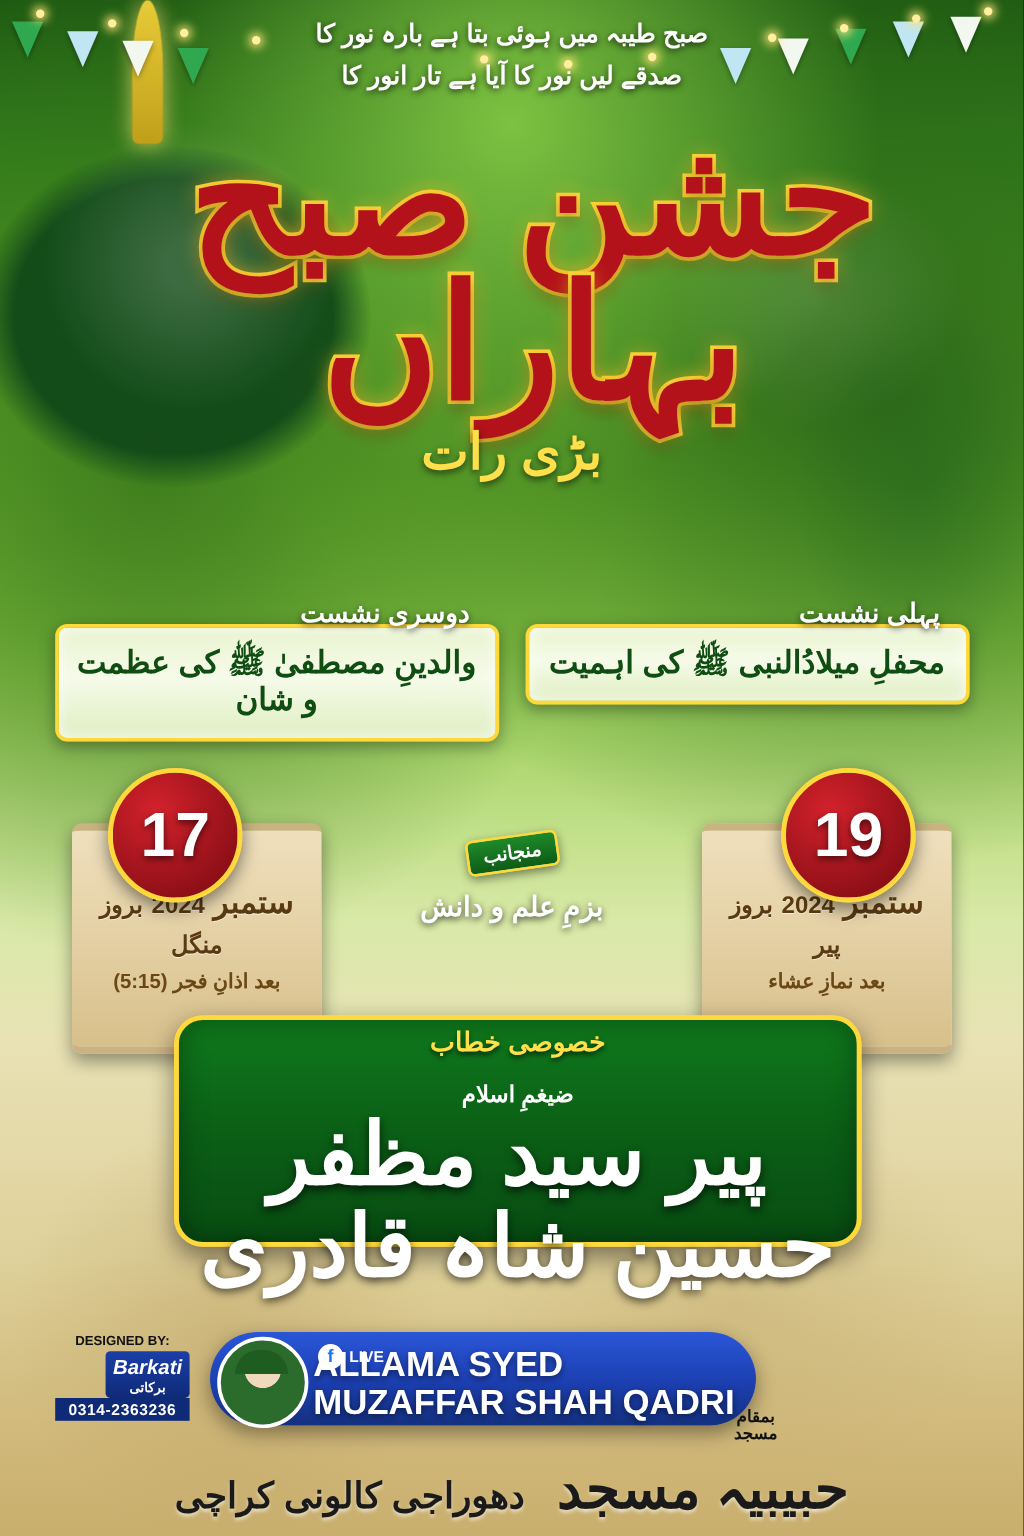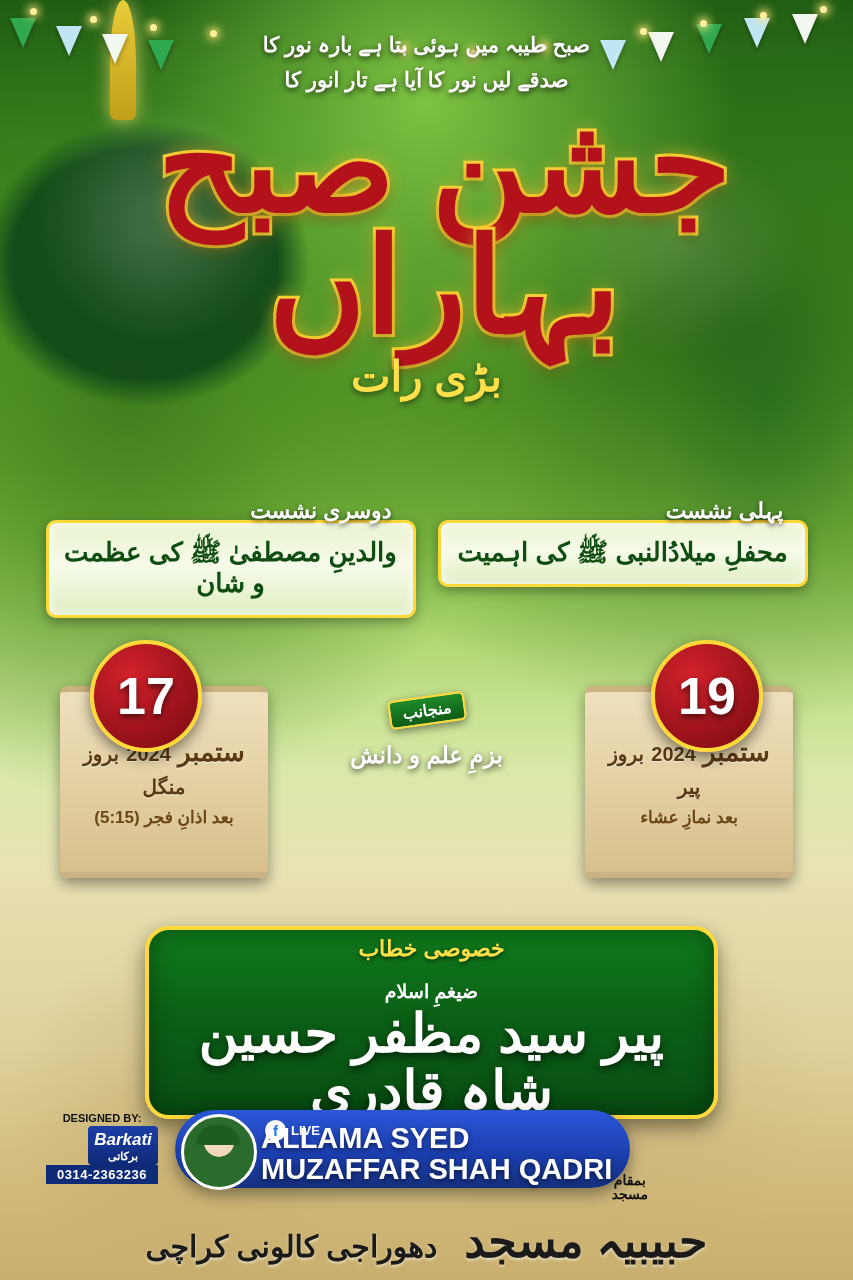--- a/index.html
+++ b/index.html
@@ -81,21 +81,21 @@
     position: absolute;
     width: 7px; height: 7px;
     border-radius: 50%;
     background: #ffef9f;
     box-shadow: 0 0 8px 3px rgba(255,228,120,.85);
   }
 
   
   .couplet {
     position: absolute;
-    top: 28px; left: 0; right: 0;
+    top: 12px; left: 0; right: 0;
     text-align: center;
     color: #fff;
     direction: rtl;
     text-shadow: 0 2px 6px rgba(0,0,0,.75);
     font-size: 21px;
     line-height: 1.65;
     font-weight: 700;
     letter-spacing: .5px;
   }
 
@@ -244,21 +244,21 @@
     direction: rtl;
     font-size: 16px;
     font-weight: 700;
     padding: 3px 12px;
     box-shadow: 0 3px 8px rgba(0,0,0,.45);
   }
 
   
   .speaker-panel {
     position: absolute;
-    left: 145px; top: 926px;
+    left: 145px; top: 846px;
     width: 565px; height: 185px;
     background: linear-gradient(180deg, #0f7a1c 0%, #0b5f16 50%, #084d12 100%);
     border: 4px solid #ffd83a;
     border-radius: 24px;
     box-shadow: 0 8px 20px rgba(0,0,0,.45), inset 0 0 24px rgba(0,0,0,.35);
     text-align: center;
     direction: rtl;
   }
   .speaker-kicker {
     margin-top: 6px;
@@ -268,21 +268,21 @@
     text-shadow: 0 2px 4px rgba(0,0,0,.6);
   }
   .speaker-pre {
     color: #ffffff;
     font-size: 19px;
     font-weight: 700;
     margin-top: 18px;
   }
   .speaker-name {
     color: #ffffff;
-    font-size: 54px;
+    font-size: 72px;
     font-weight: 700;
     line-height: 1.05;
     margin-top: 2px;
     text-shadow: 0 3px 8px rgba(0,0,0,.65);
   }
 
   
   .designer {
     position: absolute;
     left: 46px; bottom: 96px;

